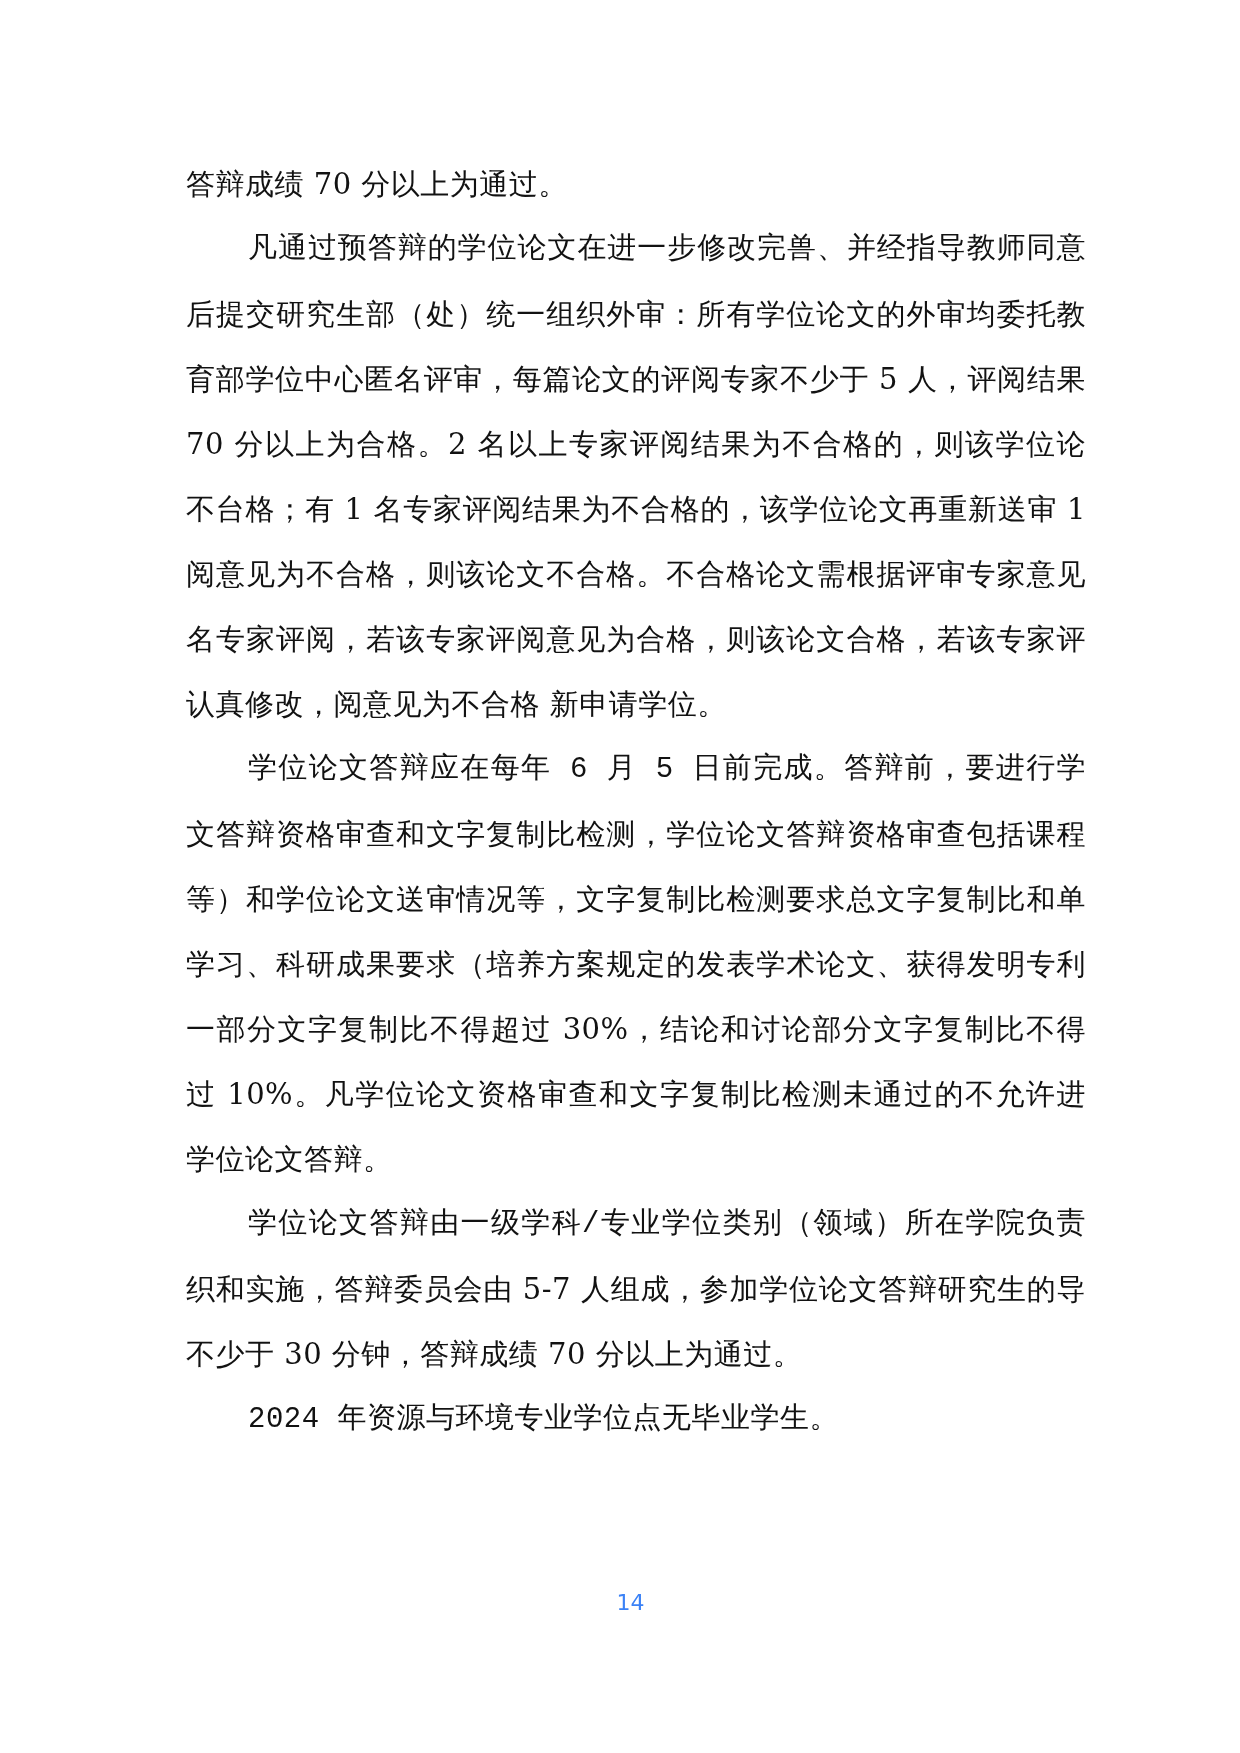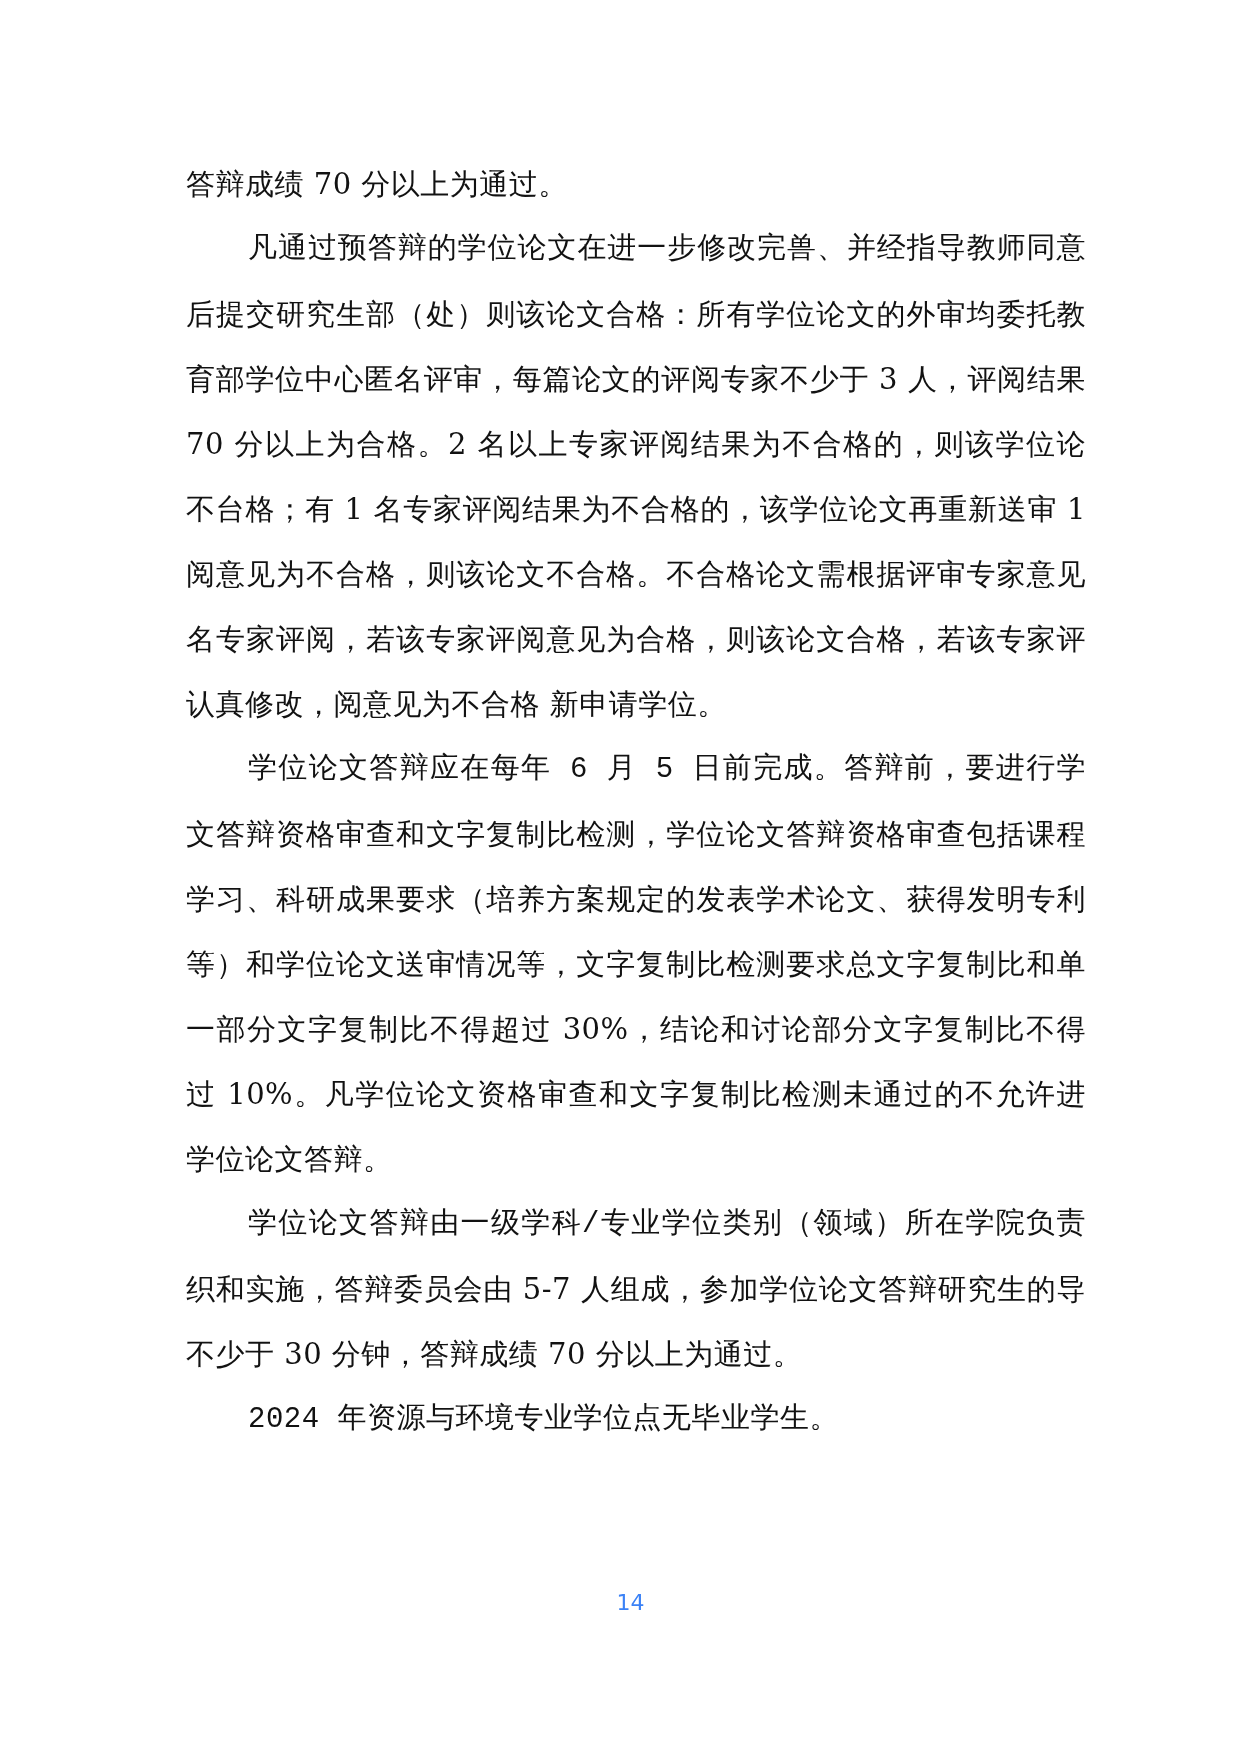--- a/index.html
+++ b/index.html
@@ -50,31 +50,31 @@
     color: #3b82f6;
   }
 </style>
 </head>
 <body>
 
 <div class="page">
   <div class="text-block" id="text-block">
       <div class="line">答辩成绩 70 分以上为通过。</div>
       <div class="line indent justify">凡通过预答辩的学位论文在进一步修改完兽、并经指导教师同意</div>
-      <div class="line justify">后提交研究生部（处）则该论文合格：所有学位论文的外审均委托教</div>
-      <div class="line justify">育部学位中心匿名评审，每篇论文的评阅专家不少于 3 人，评阅结果</div>
+      <div class="line justify">后提交研究生部（处）统一组织外审：所有学位论文的外审均委托教</div>
+      <div class="line justify">育部学位中心匿名评审，每篇论文的评阅专家不少于 5 人，评阅结果</div>
       <div class="line justify">70 分以上为合格。2 名以上专家评阅结果为不合格的，则该学位论文</div>
       <div class="line justify">不台格；有 1 名专家评阅结果为不合格的，该学位论文再重新送审 1</div>
       <div class="line justify">阅意见为不合格，则该论文不合格。不合格论文需根据评审专家意见</div>
       <div class="line justify">名专家评阅，若该专家评阅意见为合格，则该论文合格，若该专家评</div>
       <div class="line">认真修改，阅意见为不合格 新申请学位。</div>
       <div class="line indent justify">学位论文答辩应在每年 6 月 5 日前完成。答辩前，要进行学位论</div>
       <div class="line justify">文答辩资格审查和文字复制比检测，学位论文答辩资格审查包括课程</div>
+      <div class="line justify">等）和学位论文送审情况等，文字复制比检测要求总文字复制比和单</div>
       <div class="line justify">学习、科研成果要求（培养方案规定的发表学术论文、获得发明专利</div>
-      <div class="line justify">等）和学位论文送审情况等，文字复制比检测要求总文字复制比和单</div>
       <div class="line justify">一部分文字复制比不得超过 30%，结论和讨论部分文字复制比不得超</div>
       <div class="line justify">过 10%。凡学位论文资格审查和文字复制比检测未通过的不允许进行</div>
       <div class="line">学位论文答辩。</div>
       <div class="line indent justify">学位论文答辩由一级学科/专业学位类别（领域）所在学院负责组</div>
       <div class="line justify">织和实施，答辩委员会由 5-7 人组成，参加学位论文答辩研究生的导</div>
       <div class="line">不少于 30 分钟，答辩成绩 70 分以上为通过。</div>
       <div class="line indent">2024 年资源与环境专业学位点无毕业学生。</div>
     </div>
   <div class="page-number">14</div>
 </div>

